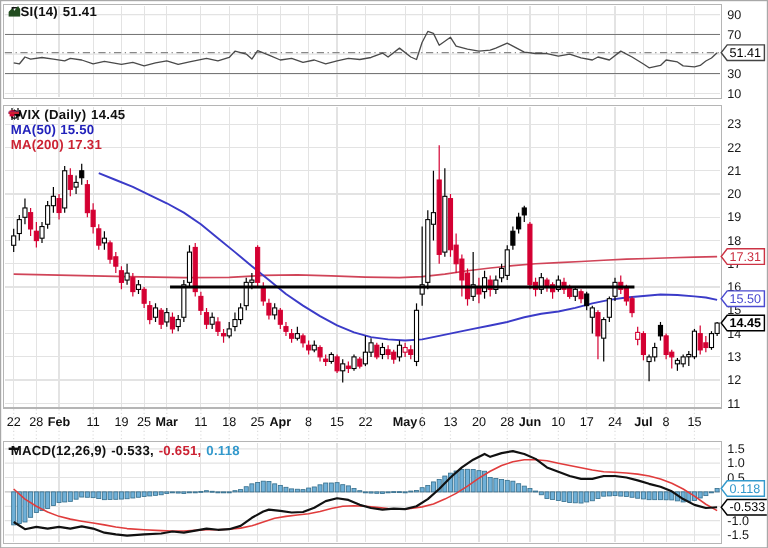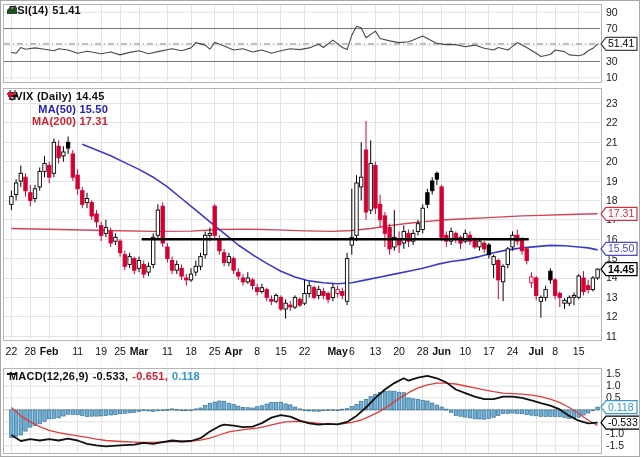--- a/index.html
+++ b/index.html
@@ -3,22 +3,22 @@
 <meta charset="utf-8">
 <style>
   html,body{margin:0;padding:0;background:#f4f4f4;}
   .chart-wrap{position:relative;width:640px;height:457px;background:#ffffff;border:1px solid #a8a8a8;box-sizing:border-box;font-family:"Liberation Sans",sans-serif;overflow:hidden;}
   svg{position:absolute;left:0;top:0;}
   .legend{position:absolute;font-weight:bold;color:#111;letter-spacing:.2px;white-space:nowrap;}
   .legend .ic{display:inline-block;vertical-align:-1px;margin-right:2px;}
   #rsi-legend{left:6px;top:3px;font-size:11px;}
   #price-legend{left:6px;top:89px;font-size:11px;line-height:12.5px;}
   #price-legend .row{display:block;}
-  .blue-t{color:#2222bb;text-align:right;}
-  .red-t{color:#cc2233;margin-left:23px;}
+  .blue-t{color:#2222bb;}
+  .red-t{color:#cc2233;}
   .cyan-t{color:#3399cc;}
   #macd-legend{left:6px;top:369px;font-size:11px;}
   .sp{margin-left:4px;}
 </style>
 </head>
 <body>
 
 <div class="chart-wrap">
   <svg id="chart-svg" width="640" height="457" viewBox="0 0 640 457">
       <g>

